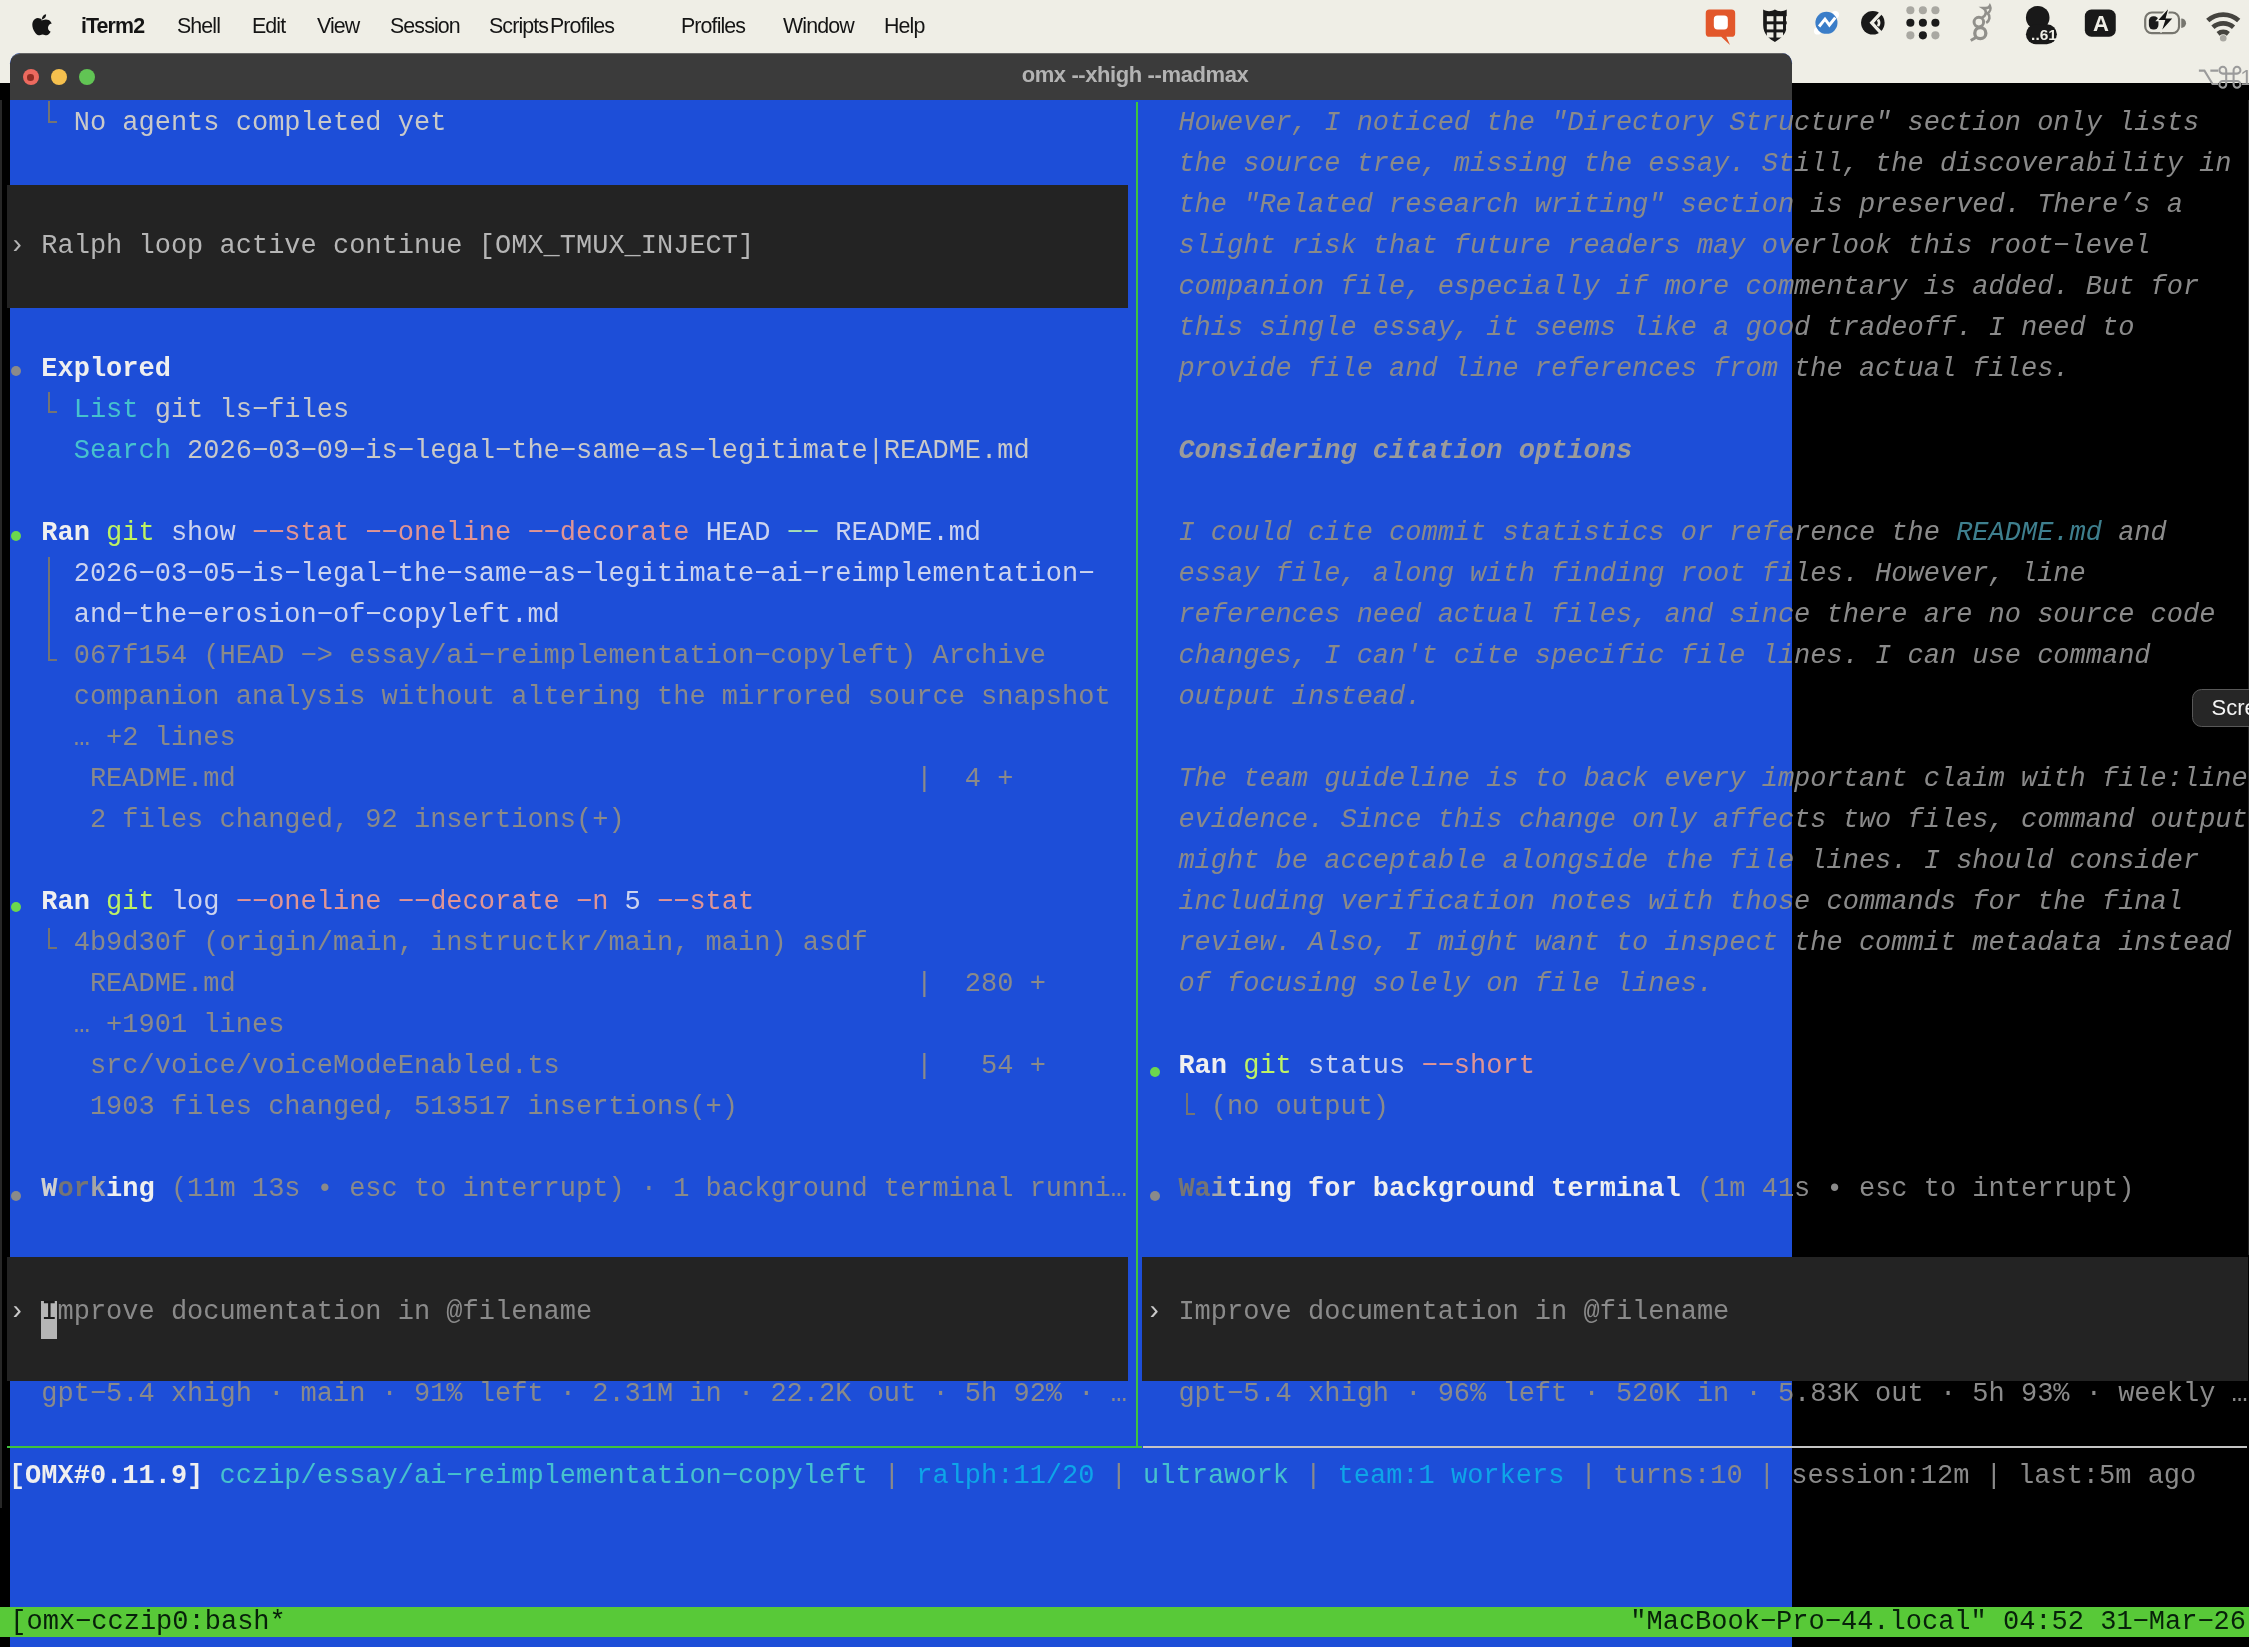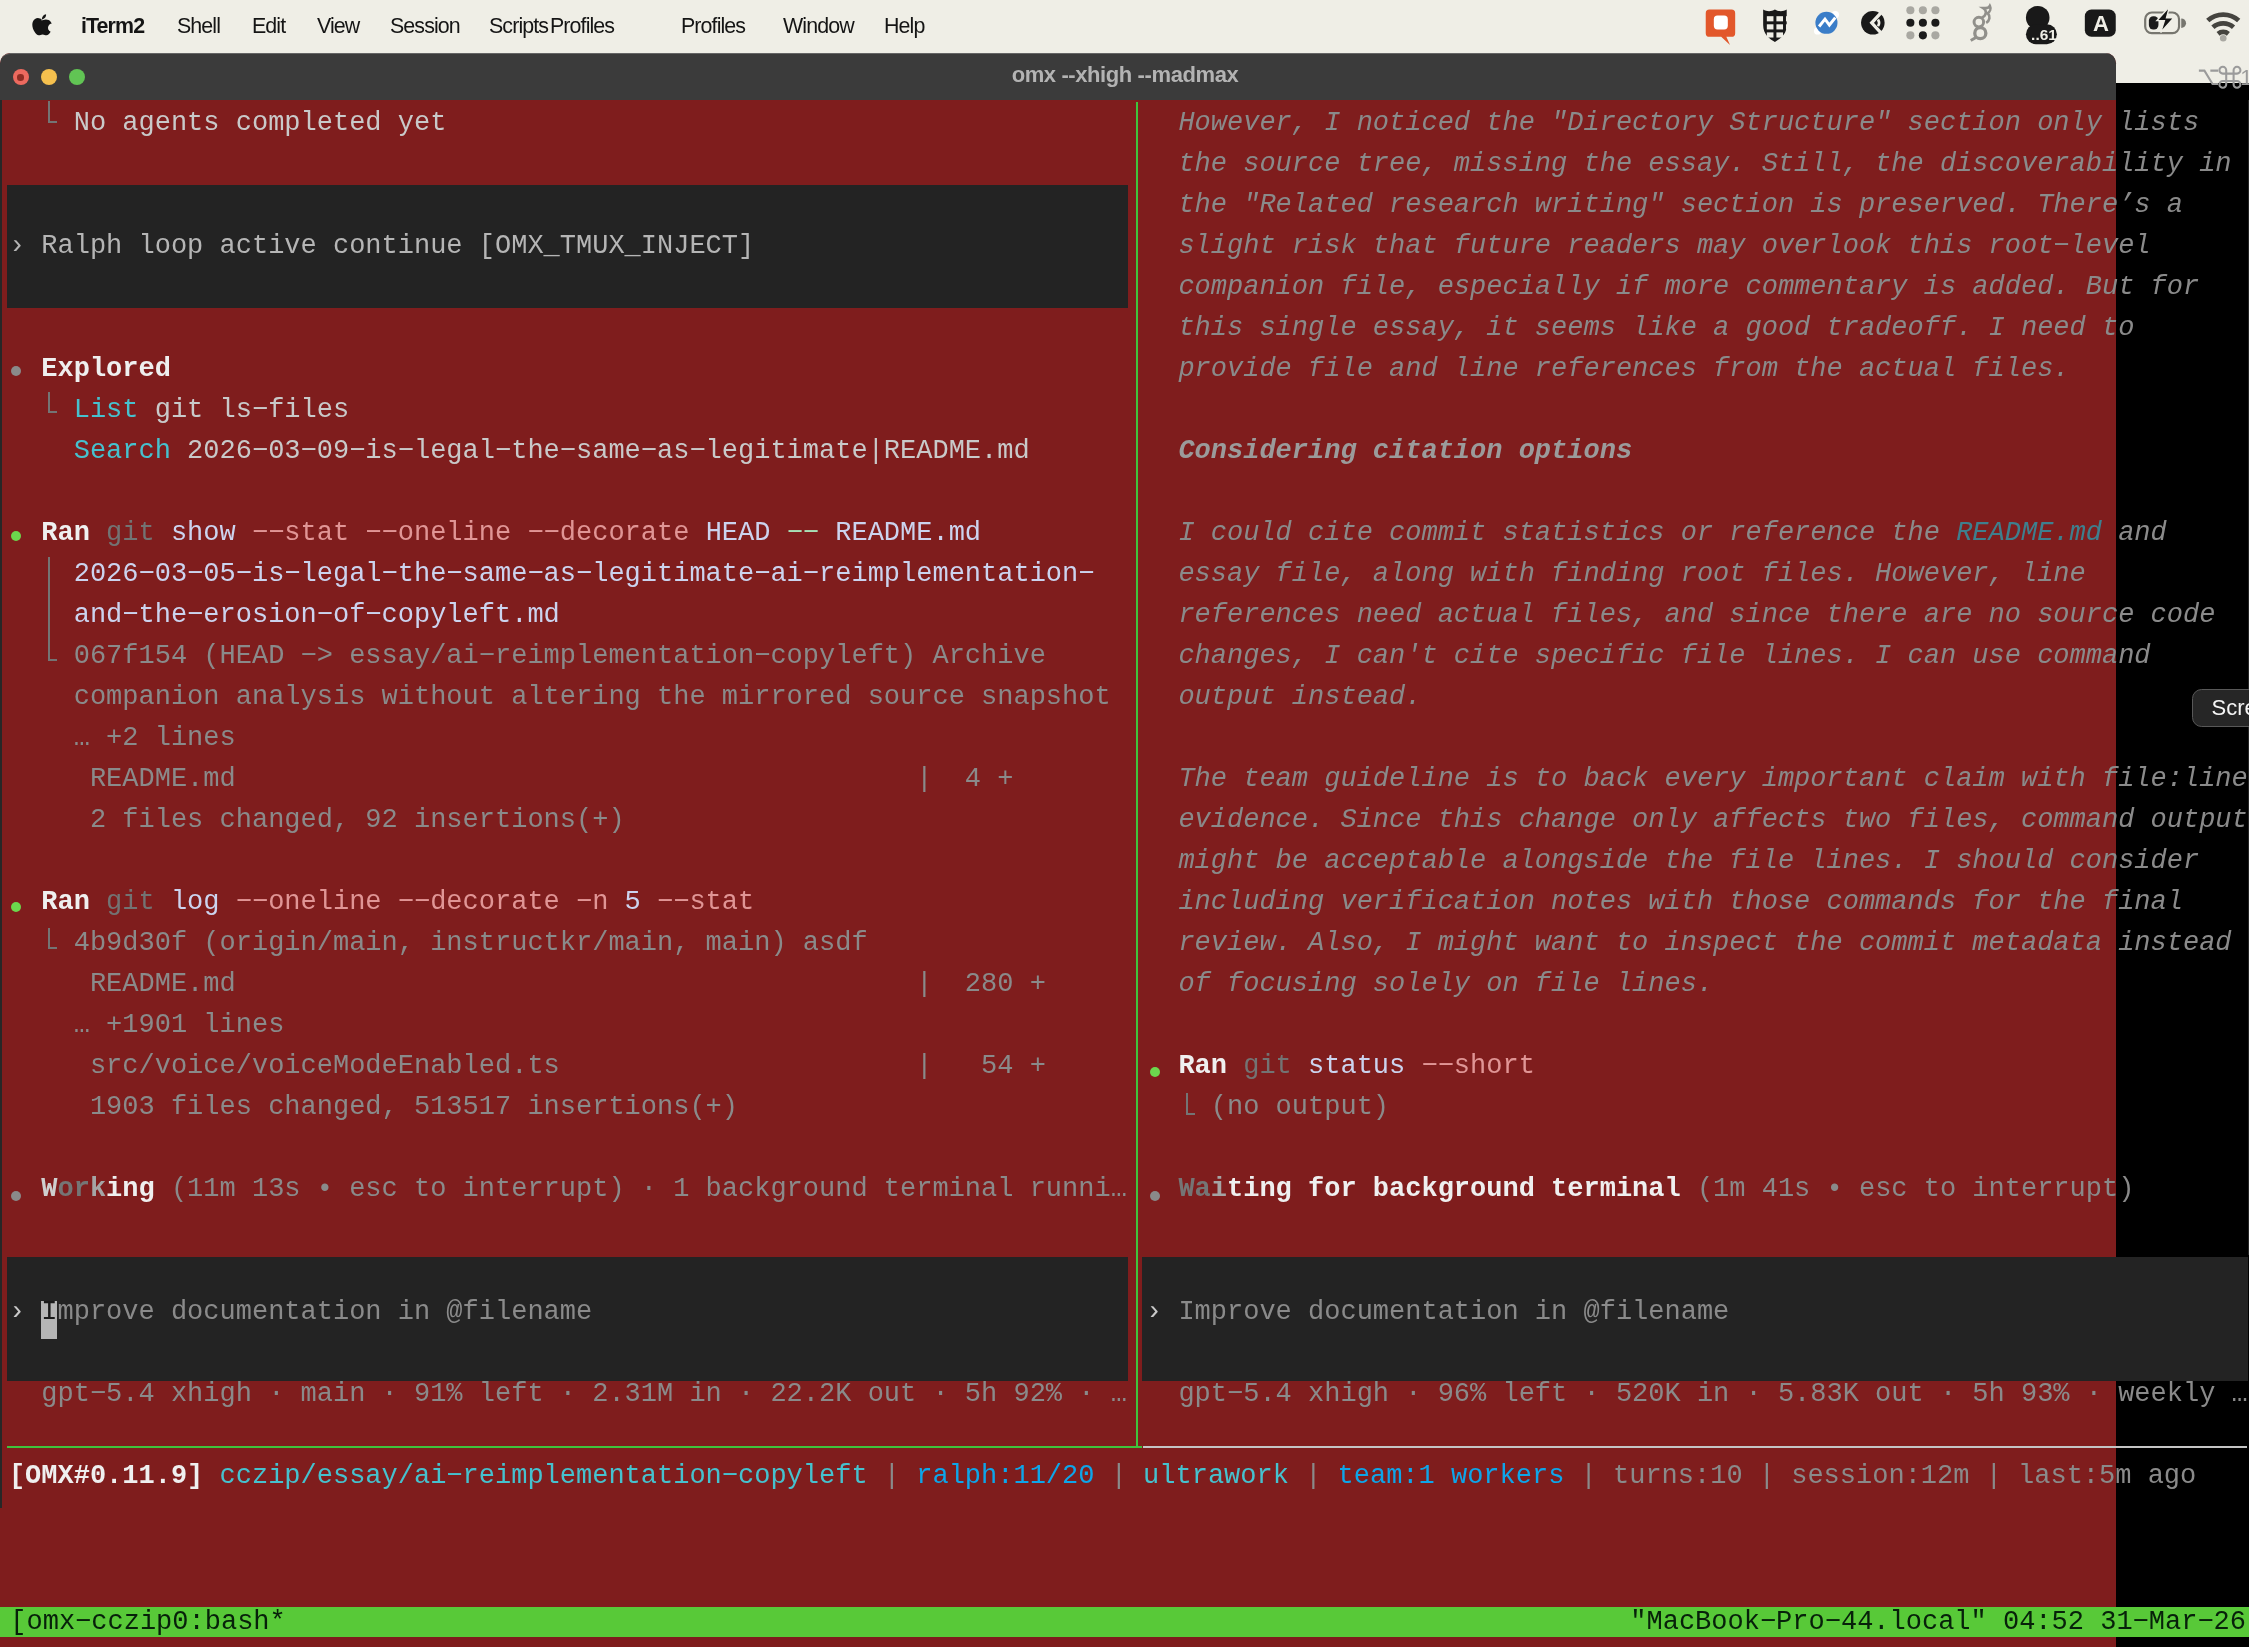--- a/index.html
+++ b/index.html
@@ -1,32 +1,32 @@
 <!DOCTYPE html>
 <html style="font-size:11.8px"><head>
 <meta charset="utf-8">
 <style>
 html,body{margin:0;padding:0;width:2250px;height:1648px;background:#000;overflow:hidden;}
 *{box-sizing:border-box;}
 .abs{position:absolute;}
 #menubar{position:absolute;left:0;top:0;width:2250px;height:53px;background:#efeee6;}
 .mi{position:absolute;top:0;height:53px;line-height:53px;font-family:"Liberation Sans",sans-serif;
     font-size:21.4px;letter-spacing:-0.9px;color:#151515;white-space:nowrap;}
-#window{position:absolute;left:0;top:53px;width:2116px;height:1594px;background:#7f1d1d;
+#window{position:absolute;left:10px;top:53px;width:1782px;height:1594px;background:#1d4ed8;
     border-radius:10.3px 10.3px 0 0;overflow:hidden;}
 #titlebar{position:absolute;left:0;top:0;width:2250px;height:47px;background:#3b3b3b;
     border-top:1.5px solid #656565;border-radius:10.3px 10.3px 0 0;}
 .tl{position:absolute;top:16px;width:16px;height:16px;border-radius:50%;}
 #title{position:absolute;top:0;left:0;width:2250px;height:47px;line-height:44px;text-align:center;
     font-family:"Liberation Sans",sans-serif;font-weight:bold;font-size:22px;letter-spacing:-0.4px;color:#b3b3b3;}
 pre{margin:0;font-family:"Liberation Mono",monospace;font-size:27px;line-height:41px;}
 #paneL{position:absolute;left:8.9px;top:103px;color:#c9c9c9;}
 #paneR{position:absolute;left:1146px;top:103px;color:#8a8a8a;font-style:italic;}
 .w{color:#efefef;font-weight:bold;}
-.b{color:#737373;}
+.b{color:#bef264;}
 .lv{color:#ccd3ee;}
 .pk{color:#e09595;}
 .mg{color:#a8dfb5;}
 .cy{color:#46c1ce;}
 .gr{color:#8a8a8a;}
 .grn{color:#0ea5e9;}
 .dim{color:#757575;font-weight:bold;}
 .td{color:#3e7f8e;}
 .rt{color:#b5b5b5;}
 .ro{font-style:normal;}

